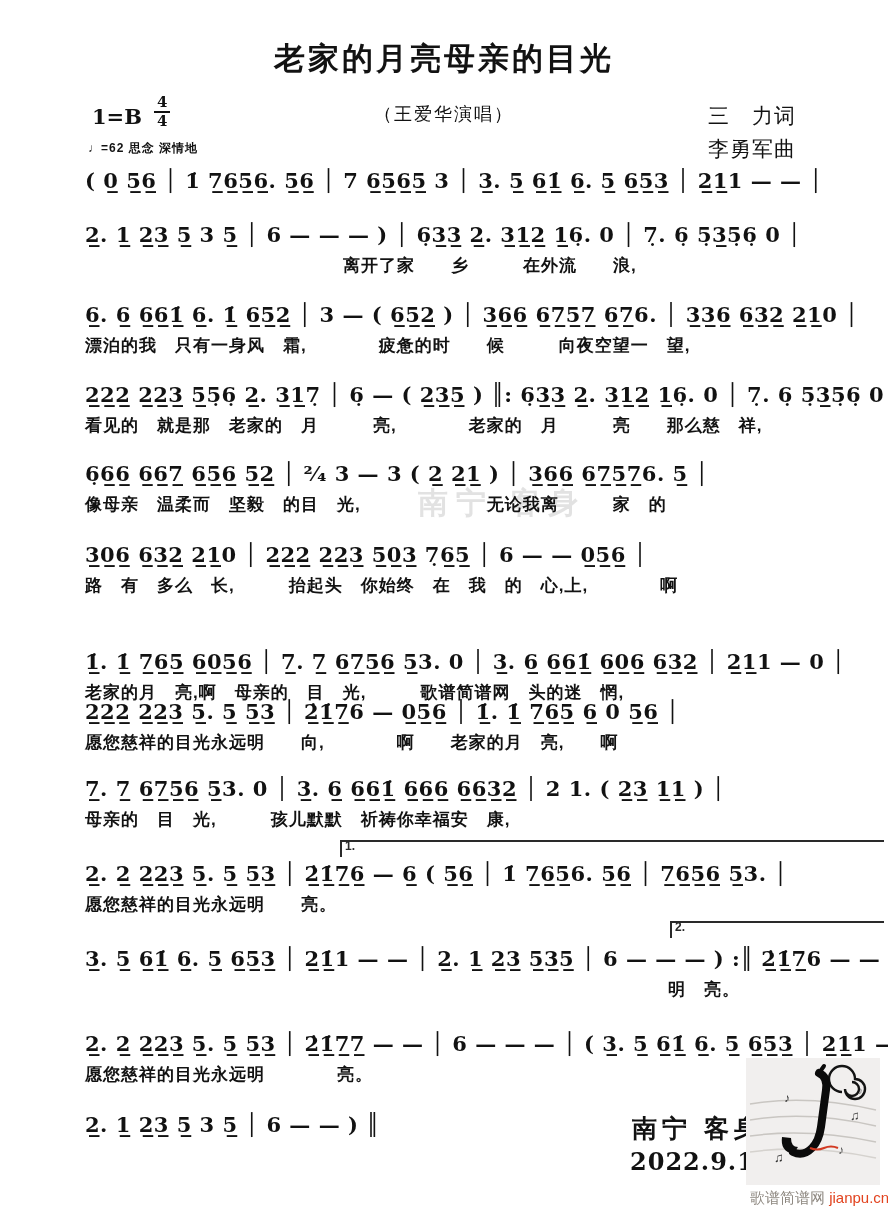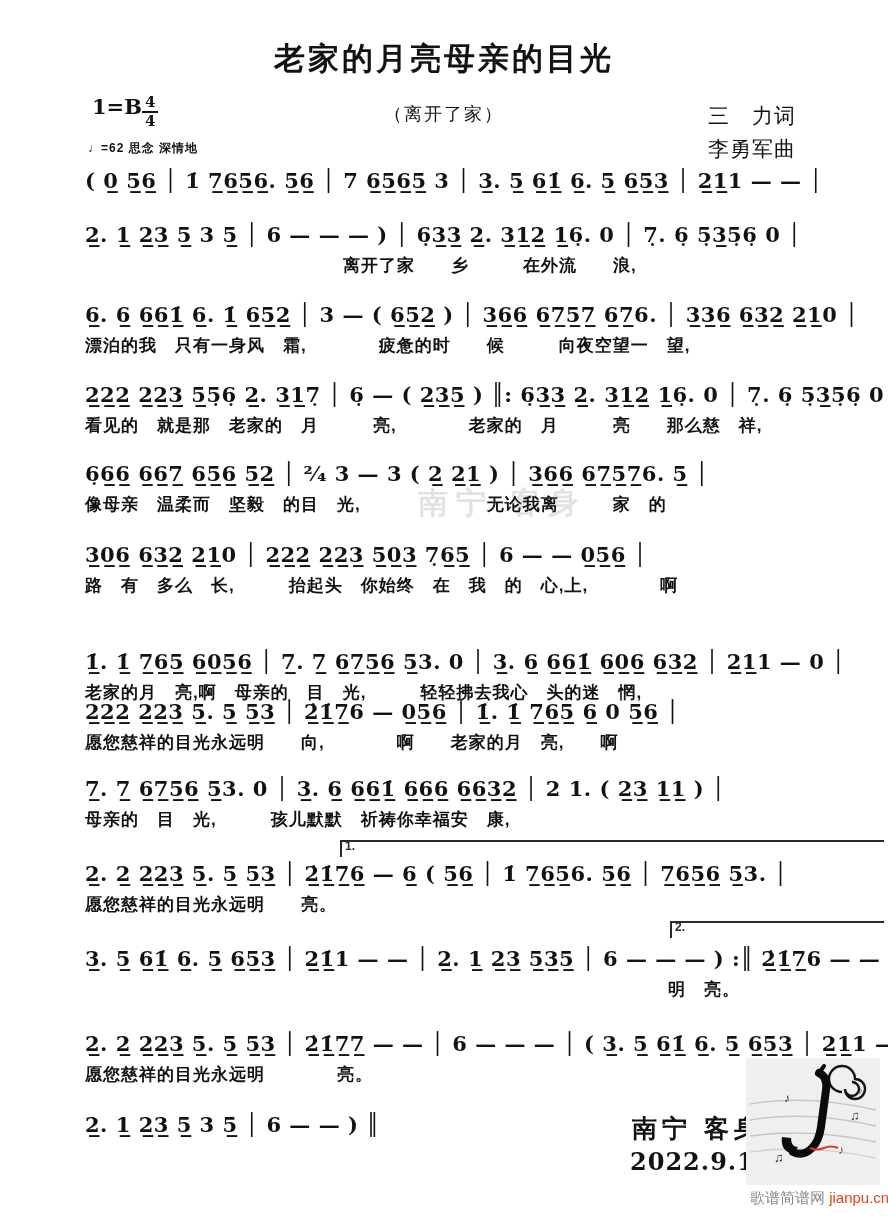--- a/index.html
+++ b/index.html
@@ -2,21 +2,21 @@
 <html><head>
 <meta charset="utf-8">
 <style>
   html,body{margin:0;padding:0;background:#ffffff;}
   .page{position:relative;width:888px;height:1216px;background:#fff;color:#121212;
         font-family:"Liberation Sans",sans-serif;overflow:hidden;}
   .title{position:absolute;top:38px;left:0;width:100%;text-align:center;
          font-size:31px;font-weight:bold;letter-spacing:3px;}
   .subtitle{position:absolute;top:102px;left:0;width:100%;text-align:center;
             font-size:18px;letter-spacing:2px;}
-  .keysig{position:absolute;left:92px;top:94px;display:flex;align-items:flex-start;
+  .keysig{position:absolute;left:92px;top:94px;display:flex;align-items:flex-end;gap:12px;
           font-family:"DejaVu Serif",serif;font-weight:bold;font-size:21px;}
   .ts{display:inline-flex;flex-direction:column;align-items:center;font-size:15px;
       line-height:1.1;font-weight:bold;}
   .ts-top{border-bottom:2px solid #111;padding:0 3px;}
   .tempo{position:absolute;left:88px;top:140px;font-size:12px;font-weight:bold;letter-spacing:1px;}
   .credits{position:absolute;right:92px;top:100px;font-size:21px;line-height:1.55;letter-spacing:1px;}
   .system{position:absolute;left:85px;width:730px;}
   .notation{font-family:"DejaVu Serif",serif;font-weight:bold;font-size:21px;
             letter-spacing:.5px;white-space:nowrap;}
   .lyrics{font-size:17px;font-weight:bold;margin-top:7px;white-space:nowrap;letter-spacing:1px;}
@@ -34,21 +34,21 @@
   .caption{position:absolute;left:750px;top:1189px;font-size:15px;white-space:nowrap;}
   .cap-site{color:#8e8880;}
   .cap-url{color:#e2431f;}
 </style>
 </head>
 <body>
 
 <div class="page">
 
   <div class="title">老家的月亮母亲的目光</div>
-  <div class="subtitle">（离开了家）</div>
+  <div class="subtitle">（王爱华演唱）</div>
 
   <div class="keysig">
     <span>1=B</span>
     <span class="ts">
       <span class="ts-top">4</span>
       <span>4</span>
     </span>
   </div>
   <div class="tempo">♩=62 思念 深情地</div>
 
@@ -77,21 +77,21 @@
   <div class="system" style="top:461px">
     <div class="notation">6̣6̲6̲ 6̲6̲7̲ 6̲5̲6̲ 5̲2̲ │ ²⁄₄ 3 — 3 ( 2̲ 2̲1̲ ) │ 3̲6̲6̲ 6̲7̲5̲7̲6. 5̲ │</div>
     <div class="lyrics">像母亲　温柔而　坚毅　的目　光,　　　　　　　无论我离　　　家　的</div>
   </div>
   <div class="system" style="top:542px">
     <div class="notation">3̲0̲6̲ 6̲3̲2̲ 2̲1̲0 │ 2̲2̲2̲ 2̲2̲3̲ 5̲0̲3̲ 7̣6̲5̲ │ 6 — — 0̲5̲6̲ │</div>
     <div class="lyrics">路　有　多么　长,　　　抬起头　你始终　在　我　的　心,上,　　　　啊</div>
   </div>
   <div class="system" style="top:649px">
     <div class="notation">1̲̇. 1̲̇ 7̲6̲5̲ 6̲0̲5̲6̲ │ 7̲. 7̲ 6̲7̲5̲6̲ 5̲3. 0 │ 3̲. 6̲ 6̲6̲1̲̇ 6̲0̲6̲ 6̲3̲2̲ │ 2̲1̲1 — 0 │</div>
-    <div class="lyrics">老家的月　亮,啊　母亲的　目　光,　　　轻轻拂去我心　头的迷　惘,</div>
+    <div class="lyrics">老家的月　亮,啊　母亲的　目　光,　　　歌谱简谱网　头的迷　惘,</div>
   </div>
   <div class="system" style="top:699px">
     <div class="notation">2̲2̲2̲ 2̲2̲3̲ 5̲. 5̲ 5̲3̲ │ 2̲̇1̲̇7̲6 — 0̲5̲6̲ │ 1̲̇. 1̲̇ 7̲6̲5̲ 6̲ 0 5̲6̲ │</div>
     <div class="lyrics">愿您慈祥的目光永远明　　向,　　　　啊　　老家的月　亮,　　啊</div>
   </div>
   <div class="system" style="top:776px">
     <div class="notation">7̲. 7̲ 6̲7̲5̲6̲ 5̲3. 0 │ 3̲. 6̲ 6̲6̲1̲̇ 6̲6̲6̲ 6̲6̲3̲2̲ │ 2 1. ( 2̲3̲ 1̲1̲ ) │</div>
     <div class="lyrics">母亲的　目　光,　　　孩儿默默　祈祷你幸福安　康,</div>
   </div>
   <div class="system" style="top:861px">

